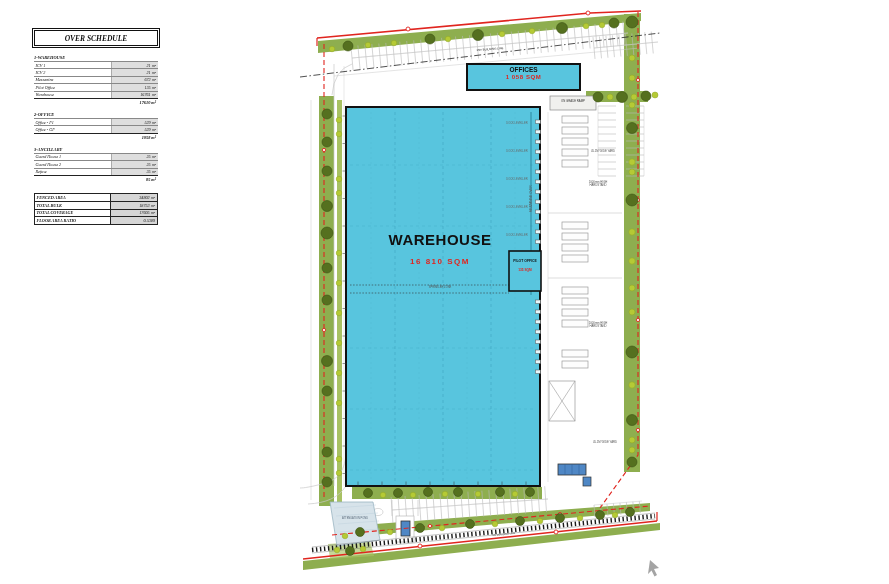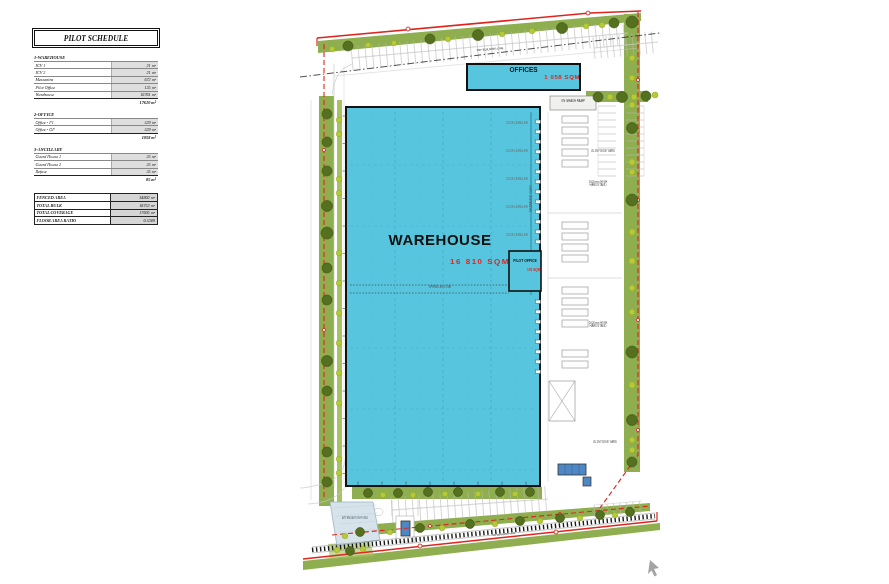--- a/index.html
+++ b/index.html
@@ -18,29 +18,29 @@
             display:flex;align-items:center;justify-content:flex-end;border-left:0.5px solid #aaa;}
   .stot{font-weight:bold;font-size:4.3px;text-align:right;padding:1px 2px 3px 0;}
   .sumrow{display:flex;border:0.9px solid #222;border-bottom:none;height:6.8px;align-items:center;font-size:4.2px;}
   .sumrow:last-child{border-bottom:0.9px solid #222;}
   .sumrow .lc{flex:1;padding-left:1.5px;font-weight:bold;}
   .sumrow .vc{width:44px;background:#d6d6d6;text-align:right;padding-right:2px;height:100%;
               display:flex;align-items:center;justify-content:flex-end;border-left:0.7px solid #222;}
   #summary{margin-top:8px;}
   
   .lbl{position:absolute;line-height:1.12;text-align:center;color:#444;white-space:normal;}
-  .red{color:#E0251F;text-align:right;}
+  .red{color:#E0251F;}
 </style>
 </head>
 <body>
 
 <div id="stage">
 
   <div id="schedule">
-    <div class="sched-title">PILOT SCHEDULE</div>
+    <div class="sched-title">OVER SCHEDULE</div>
     <div id="sched-body">
         <div class="sec-head">1-WAREHOUSE</div>
         <div class="srow">
           <div class="lc">ICV 1</div>
           <div class="vc">21 m²</div>
         </div>
         <div class="srow">
           <div class="lc">ICV 2</div>
           <div class="vc">21 m²</div>
         </div>

